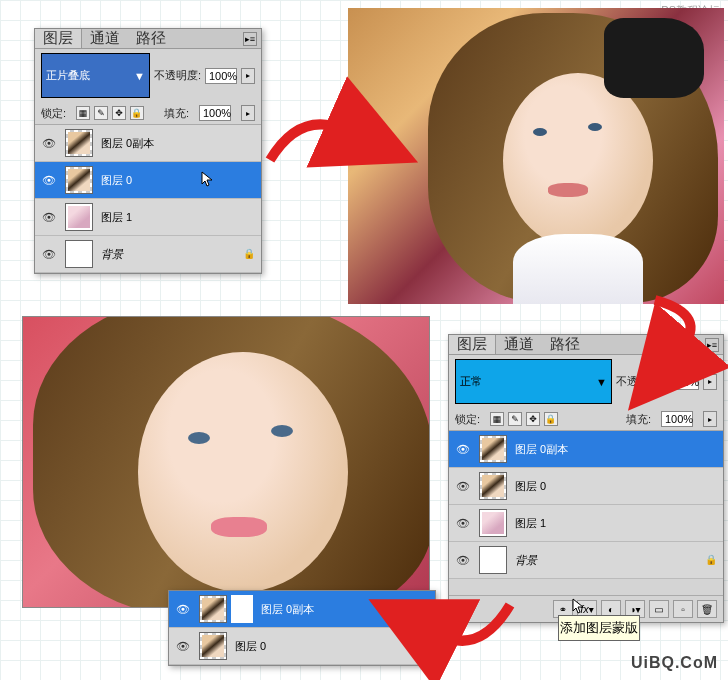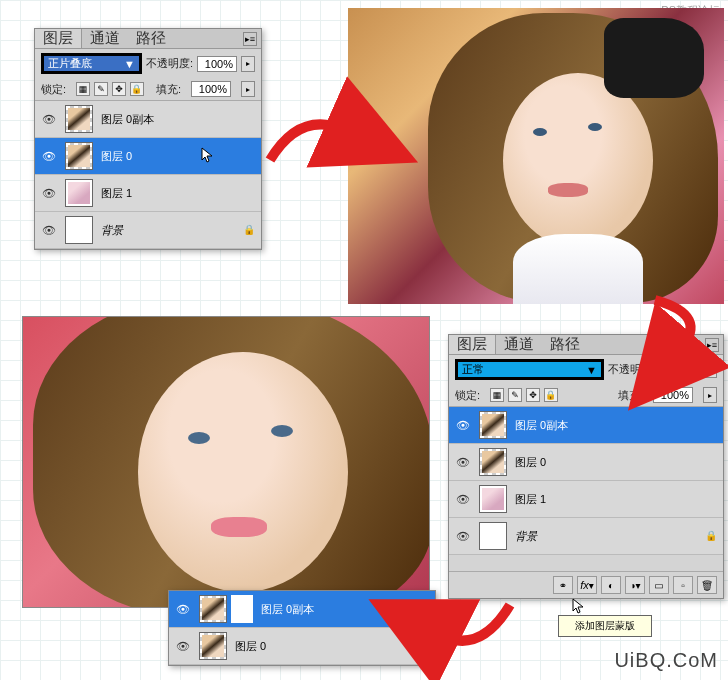--- a/index.html
+++ b/index.html
@@ -1,50 +1,50 @@
 <!DOCTYPE html>
 <html><head>
 <meta charset="utf-8">
 <style>
 *{box-sizing:border-box;margin:0;padding:0;font-family:"Microsoft YaHei",SimSun,sans-serif;font-size:11px}
 body{width:728px;height:680px;background:#fff;position:relative;overflow:hidden}
 .grid{position:absolute;inset:0;background-image:linear-gradient(#e8f0f0 1px,transparent 1px),linear-gradient(90deg,#e8f0f0 1px,transparent 1px);background-size:20px 20px}
 .watermark-top{position:absolute;right:8px;top:4px;font-size:10px;color:#999;text-align:right;line-height:1.2}
-.watermark-bottom{position:absolute;right:10px;bottom:8px;font-size:20px;color:#444;font-weight:normal;letter-spacing:1px}
+.watermark-bottom{position:absolute;right:10px;bottom:8px;font-size:16px;color:#444;font-weight:bold;letter-spacing:1px}
 .panel{position:absolute;background:#d4d4d4;border:1px solid #888;box-shadow:2px 2px 6px rgba(0,0,0,.3)}
 .tabs{display:flex;background:#c8c8c8;border-bottom:1px solid #999;height:20px;align-items:center}
 .tab{padding:3px 8px;font-size:15px;color:#333;height:100%;display:flex;align-items:center;cursor:pointer}
 .tab.active{background:#d4d4d4;border-right:1px solid #999}
 .tab-controls{margin-left:auto;display:flex;gap:2px;padding-right:4px}
 .minibtn{width:14px;height:14px;background:#ccc;border:1px solid #888;font-size:9px;display:flex;align-items:center;justify-content:center}
 .row{display:flex;align-items:center;padding:4px 6px;gap:4px;background:#d4d4d4}
-.blend-select{flex:1;background:#3a6fc4;color:#fff;border:3px solid #000000;padding:0 4px;display:flex;justify-content:space-between;align-items:center}
+.blend-select{flex:1;background:#3a6fc4;color:#fff;border:1px solid #000000;padding:14px 4px;display:flex;justify-content:space-between;align-items:center}
 .blend-select.normal{background:#0ea5e9;color:#000}
 .label{color:#222}
-.pct-input{width:40px;background:#fff;border:1px solid #888;padding:1px 3px;text-align:right}
+.pct-input{width:32px;background:#fff;border:1px solid #888;padding:1px 3px;text-align:right}
 .step-btn{width:14px;height:16px;background:#ddd;border:1px solid #888;font-size:8px;display:flex;align-items:center;justify-content:center}
 .lock-row{display:flex;align-items:center;padding:3px 6px;gap:10px;background:#d4d4d4;border-bottom:1px solid #aaa}
 .lock-icons{display:flex;gap:4px}
 .lock-icons span{width:14px;height:14px;border:1px solid #888;background:#eee;font-size:9px;display:flex;align-items:center;justify-content:center}
 .layers{background:#d4d4d4}
 .layer{display:flex;align-items:center;padding:4px 6px;gap:8px;border-bottom:1px solid #bbb;background:#d8d8d8}
 .layer.sel{background:#2b7de0;color:#fff}
 .eye{width:16px;height:16px;display:flex;align-items:center;justify-content:center;color:#333}
 .layer.sel .eye{color:#fff}
 .thumb{width:28px;height:28px;border:1px solid #666;background:#fff;position:relative;overflow:hidden}
 .thumb.trans{background:repeating-conic-gradient(#ccc 0 25%,#fff 0 50%) 0 0/8px 8px}
 .thumb.pic::after{content:"";position:absolute;inset:2px;background:linear-gradient(140deg,#e8c8a0 30%,#3a2a1a 50%,#f0d8c0 70%)}
 .thumb.pic2::after{content:"";position:absolute;inset:2px;background:linear-gradient(140deg,#f4d8e0 30%,#d8a8c0 70%)}
 .thumb.white{background:#fff}
 .thumb.mask{width:22px;height:28px;border:2px solid #fff;background:#fff;margin-left:-4px}
 .layer-name{flex:1;color:inherit}
 .layer-lock{width:12px;height:12px;color:#666;font-size:10px}
 .panel-footer{display:flex;gap:4px;padding:4px 6px;background:#d4d4d4;border-top:1px solid #aaa;justify-content:flex-end}
 .footer-btn{width:20px;height:18px;border:1px solid #999;background:#ddd;font-size:10px;display:flex;align-items:center;justify-content:center}
-.tooltip{position:absolute;background:#ffffe1;border:1px solid #646464;padding:3px 16px;font-size:10px;color:#000;white-space:nowrap}
+.tooltip{position:absolute;background:#ffffe1;border:1px solid #646464;padding:3px 1px;font-size:13px;color:#000;white-space:nowrap}
 .photo{position:absolute;border:1px solid #888;overflow:hidden}
 .photo-inner{position:absolute;inset:0}
 .face{position:absolute;border-radius:50%;background:radial-gradient(ellipse at 40% 35%,#f8e0d0 30%,#e8c8a8 70%)}
 .hair{position:absolute;background:linear-gradient(120deg,#5a3a1a,#8a6838,#4a2a0a)}
 .arrow{position:absolute;pointer-events:none}
 .arrow svg{width:100%;height:100%;overflow:visible}
 .cursor{position:absolute;width:14px;height:18px}
 .cursor svg{width:100%;height:100%}
 .bottom-strip{position:absolute;background:#d4d4d4;border:1px solid #888;box-shadow:2px 2px 6px rgba(0,0,0,.3)}
 </style>

